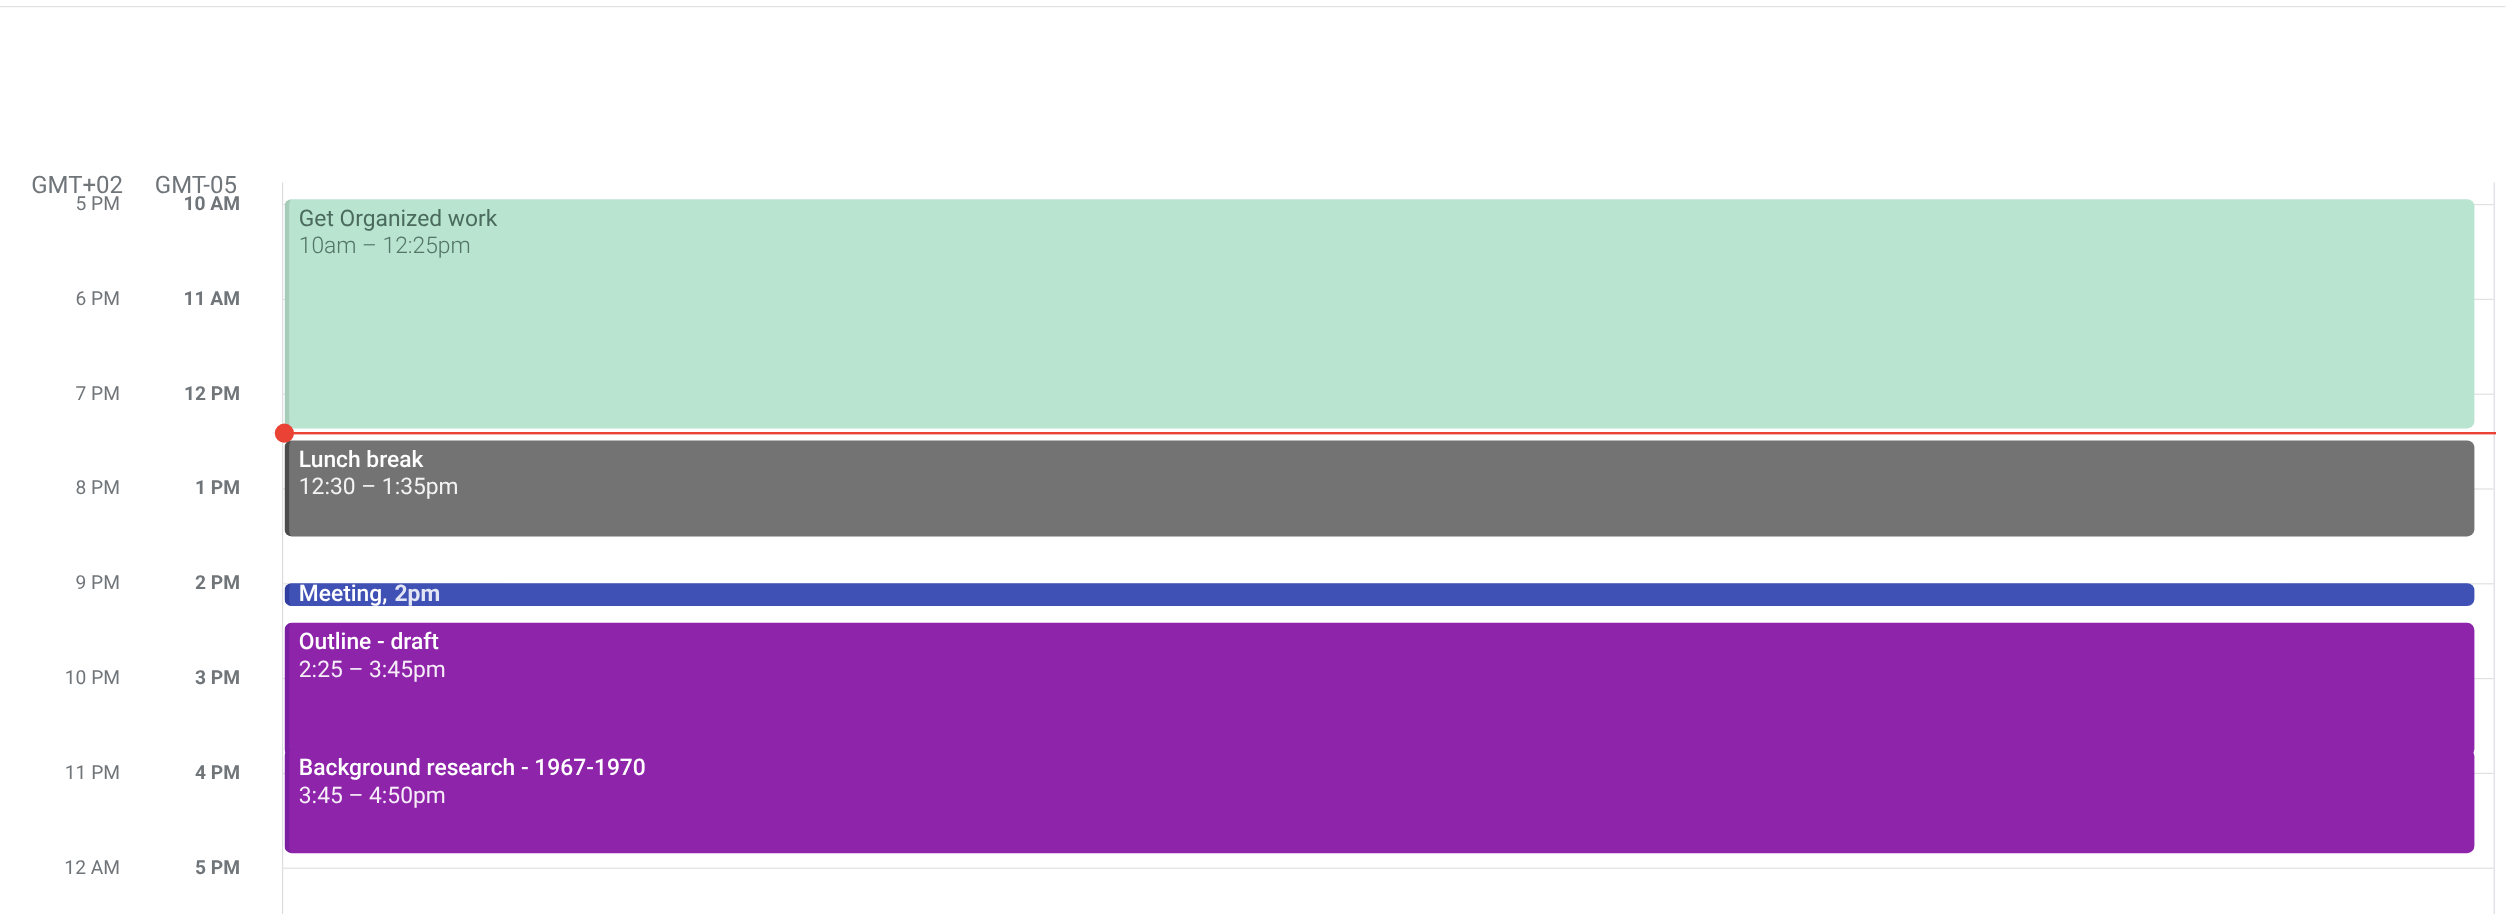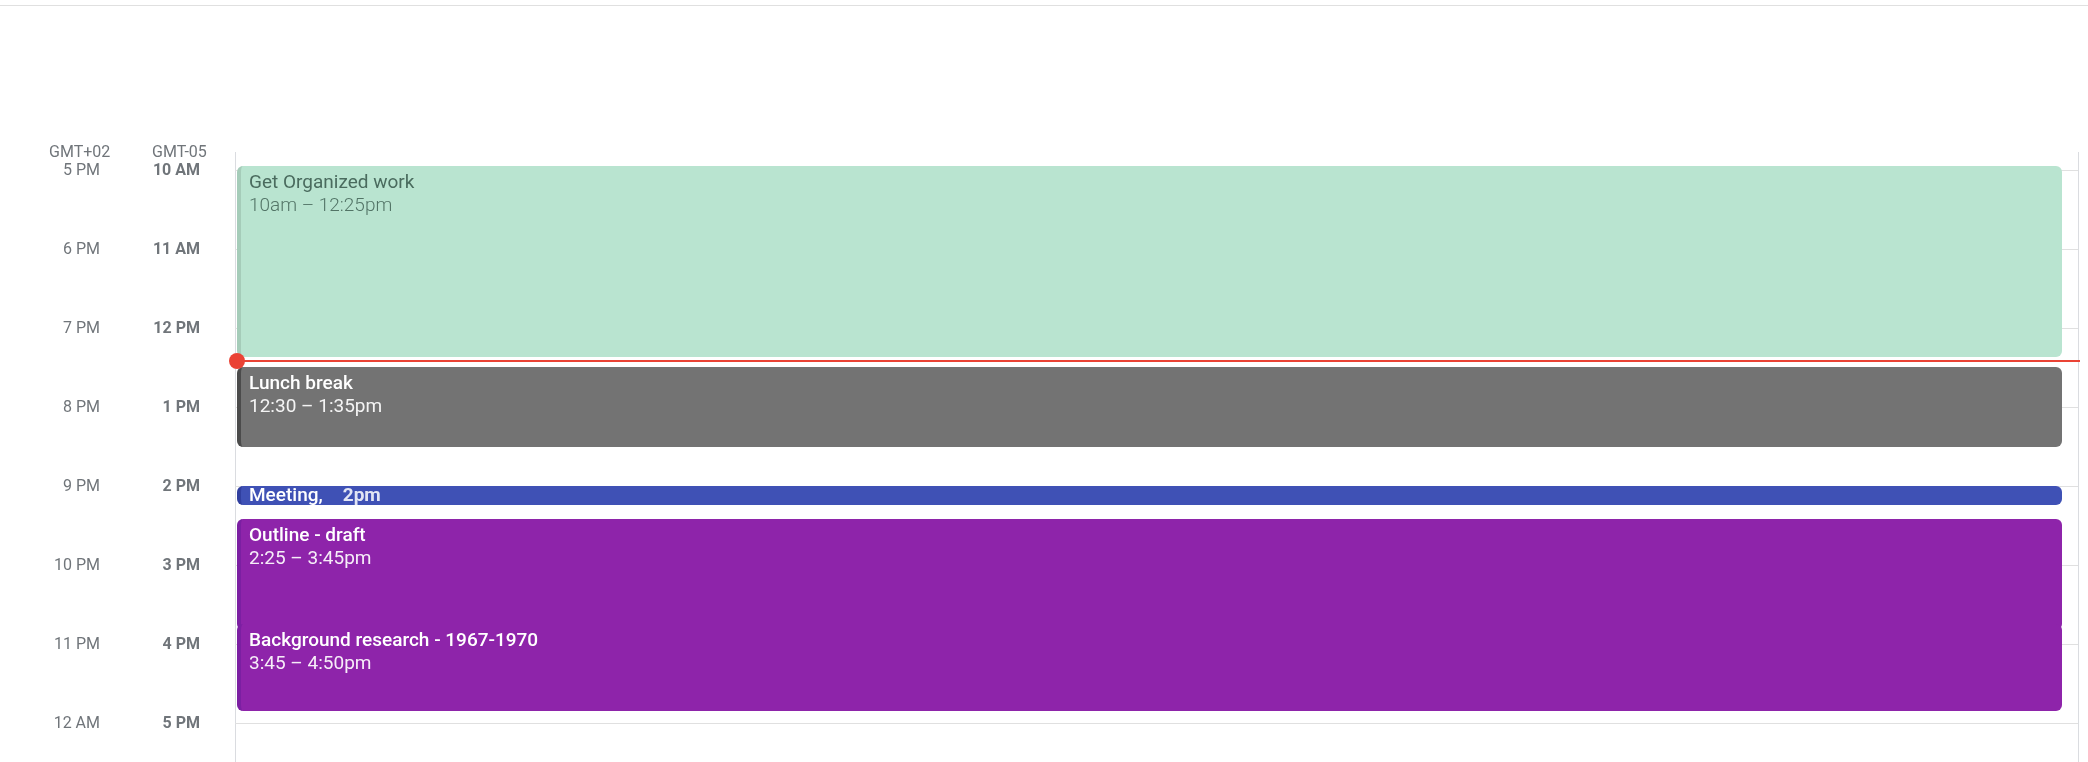--- a/index.html
+++ b/index.html
@@ -52,23 +52,22 @@
     align-items: center;
     justify-content: center;
     margin: 0 auto;
     cursor: pointer;
   }
 
   
   .tz-label {
     position: absolute;
     top: 142px;
-    font-size: 16px;
+    font-size: 20px;
     color: #70757a;
-    margin-left: 23px;
   }
   .tz1 { left: 26px; }
   .tz2 { left: 129px; }
 
   
   .grid {
     position: absolute;
     left: 0;
     right: 0;
     top: 170px;           
@@ -132,21 +131,21 @@
   .thin-time  { font-weight: 300; }
 
   .ev-green  { background: #b9e4d0; color: #4a6b5e; border-left: 4px solid #a5ccb9; }
   .ev-grey   { background: #737373; color: #ffffff; border-left: 4px solid #4b4b4b; }
   .ev-blue   { background: #3f51b5; color: #ffffff; border-left: 4px solid #303f9f; border-radius: 6px; }
   .ev-purple { background: #8e24aa; color: #ffffff; border-left: 4px solid #7b1fa2; }
 
   .blue-line {
     display: flex;
     align-items: baseline;
-    gap: 20px;
+    gap: 6px;
     line-height: 17px;
     white-space: nowrap;
     padding-top: 0;
   }
   .blue-line .event-time { font-weight: 700; opacity: 0.85; }
 
   
   .now-indicator {
     position: absolute;
     left: 229px;

